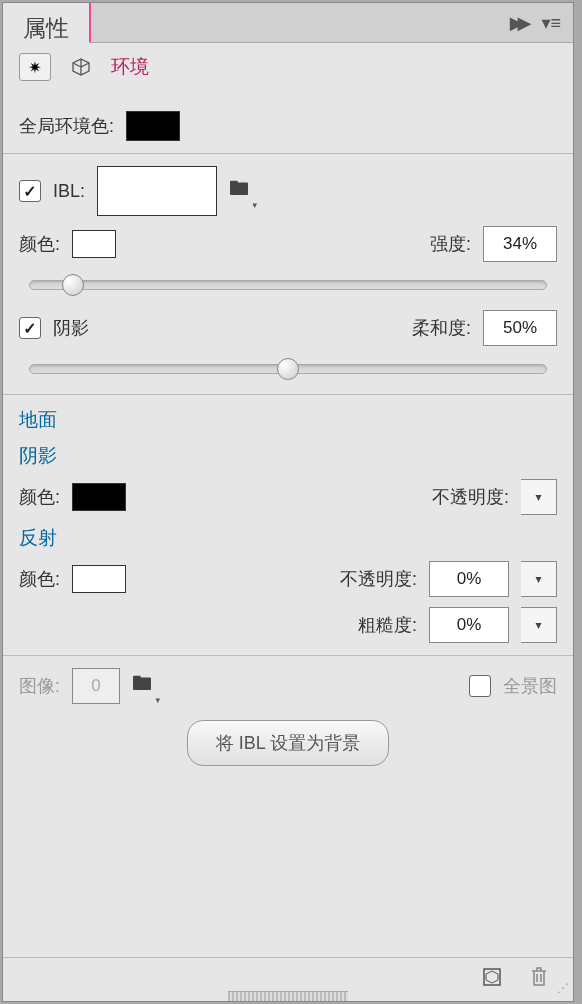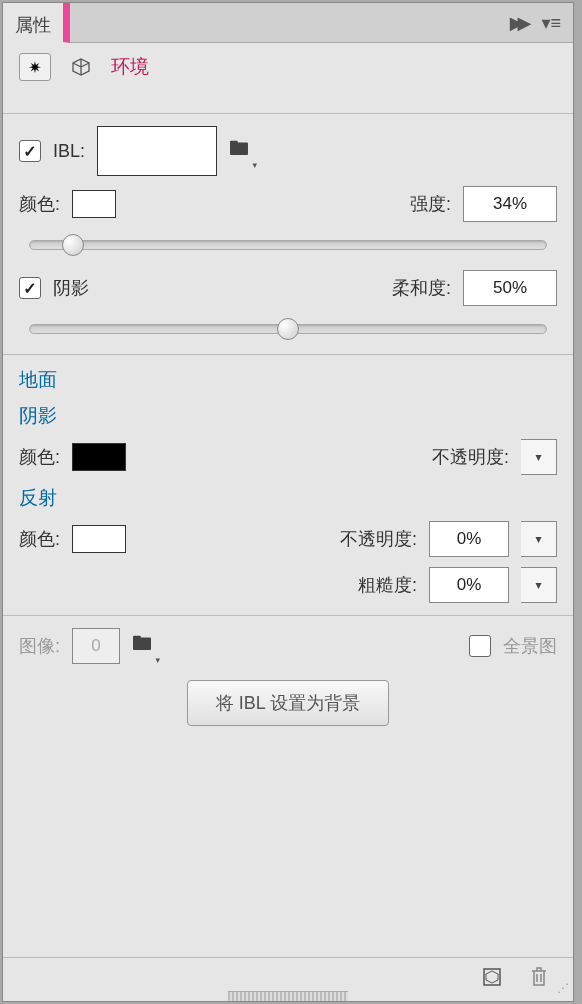--- a/index.html
+++ b/index.html
@@ -1,50 +1,50 @@
 <!DOCTYPE html>
 <html><head>
 <meta charset="utf-8">
 <style>
 * { box-sizing: border-box; margin: 0; padding: 0; font-family: "Microsoft YaHei", "PingFang SC", sans-serif; }
 body { background: #aaa; width: 582px; height: 1004px; }
 .panel { background: #e6e6e6; width: 572px; height: 1000px; margin: 2px 0 0 2px; border: 1px solid #888; position: relative; }
 .tabbar { height: 40px; background: #d0d0d0; display: flex; align-items: stretch; border-bottom: 1px solid #aaa; }
-.tab { padding: 10px 12px; font-size: 18px; color: #444; border-right: 7px solid #ec4899; }
+.tab { padding: 10px 20px; font-size: 23px; color: #444; border-right: 2px solid #ec4899; }
 .tab.active { background: #e6e6e6; border-bottom: 1px solid #e6e6e6; margin-bottom: -1px; }
 .tab-spacer { flex: 1; }
 .tab-ctrl { display: flex; align-items: center; padding: 0 12px; gap: 16px; color: #555; }
 .headerbar { display: flex; align-items: center; gap: 18px; padding: 10px 16px; }
 .icon-btn { width: 32px; height: 28px; border: 1px solid #999; background: #f0f0f0; display: flex; align-items: center; justify-content: center; font-size: 16px; border-radius: 3px; }
 .icon-plain { width: 24px; height: 24px; display: flex; align-items: center; justify-content: center; color: #555; }
 .title-text { font-size: 19px; color: #be185d; }
 .content { padding: 10px 16px 0 16px; }
 .section-sep { border-top: 1px solid #bbb; margin: 12px -16px; }
 .row { display: flex; align-items: center; gap: 12px; margin: 10px 0; }
 .label { font-size: 18px; color: #333; }
 .label.disabled { color: #999; }
 .swatch { width: 54px; height: 30px; border: 1px solid #333; }
 .swatch.black { background: #000; }
 .swatch.white { background: #fff; }
 .swatch.big { width: 120px; height: 50px; background: #fff; }
 .checkbox { width: 22px; height: 22px; border: 1px solid #666; background: #fff; display: flex; align-items: center; justify-content: center; border-radius: 3px; }
 .checkbox.checked::after { content: "✓"; font-size: 16px; color: #222; font-weight: bold; }
 .spacer { flex: 1; }
-.val-input { width: 94px; height: 36px; border: 1px solid #888; background: #fff; font-size: 17px; text-align: center; color: #222; }
+.val-input { width: 74px; height: 36px; border: 1px solid #888; background: #fff; font-size: 17px; text-align: center; color: #222; }
 .val-input.disabled { background: #eee; color: #aaa; }
 .val-input.wide { width: 80px; }
 .slider { position: relative; height: 24px; margin: 6px 0 14px 0; }
 .slider-track { position: absolute; left: 10px; right: 10px; top: 8px; height: 10px; border: 1px solid #aaa; border-radius: 5px; background: linear-gradient(#ccc,#e0e0e0); box-shadow: inset 0 1px 2px rgba(0,0,0,.15); }
 .slider-thumb { position: absolute; top: 2px; width: 22px; height: 22px; border: 1px solid #888; border-radius: 50%; background: radial-gradient(circle at 30% 30%, #fff, #ccc); transform: translateX(-50%); }
 .dropdown-arrow { width: 36px; height: 36px; border: 1px solid #888; border-left: none; background: #f5f5f5; display: flex; align-items: center; justify-content: center; font-size: 12px; color: #444; }
 .folder-icon { font-size: 20px; color: #444; position:relative; }
 .folder-icon::after { content:"▾"; font-size:9px; position:absolute; right:-8px; bottom:-2px; color:#555;}
 .sub-heading { font-size: 19px; color: #0369a1; margin: 10px 0 8px 0; }
 .indent { margin-left: 0; }
-.btn { border: 1px solid #999; background: linear-gradient(#f8f8f8,#e0e0e0); padding: 10px 28px; font-size: 18px; color: #555; border-radius: 4px; }
+.btn { border: 1px solid #999; background: linear-gradient(#f8f8f8,#e0e0e0); padding: 10px 28px; font-size: 18px; color: #555; border-radius: 16px; }
 .center-row { display: flex; justify-content: center; margin: 16px 0; }
 .footer { position: absolute; bottom: 0; left: 0; right: 0; height: 44px; border-top: 1px solid #bbb; display: flex; justify-content: flex-end; align-items: center; gap: 26px; padding: 0 24px; background: #e6e6e6; }
 .foot-icon { font-size: 20px; color: #555; }
 .grip { position:absolute; bottom:6px; right:6px; font-size:12px; color:#999; letter-spacing:-2px;}
 .bottom-strip { position:absolute; bottom:0; left:50%; transform:translateX(-50%); width:120px; height:10px; background:repeating-linear-gradient(90deg,#bbb 0 2px,#ddd 2px 4px); border-top:1px solid #aaa;}
 .dbl-arrow { font-size:18px; letter-spacing:-6px; }
 </style>
 </head>
 <body>
 
@@ -64,20 +64,24 @@
     <div class="icon-plain">
       <svg width="20" height="20" viewBox="0 0 20 20">
           <path d="M10 2 L18 6 L18 14 L10 18 L2 14 L2 6 Z M10 2 L10 10 L18 6 M10 10 L2 6 M10 10 L10 18" fill="none" stroke="#555" stroke-width="1.3"></path>
         </svg>
     </div>
     <span class="title-text">环境</span>
   </div>
 
   <div class="content">
 
+    <div class="row">
+      <span class="label">全局环境色:</span>
+      <div class="swatch black"></div>
+    </div>
 
     <div class="section-sep"></div>
 
     <div class="row">
       <div class="checkbox checked"></div>
       <span class="label">IBL:</span>
       <div class="swatch big"></div>
       <span class="folder-icon">🖿</span>
     </div>
 

